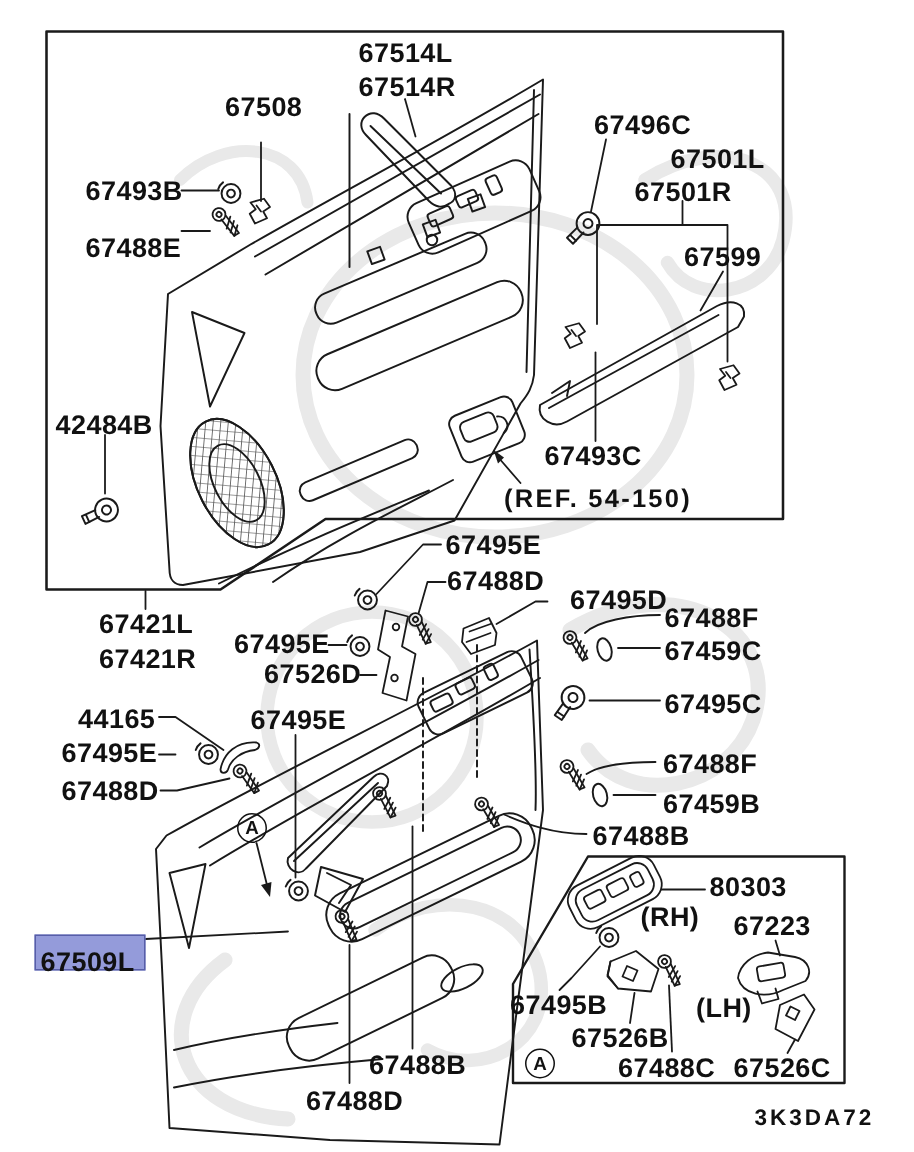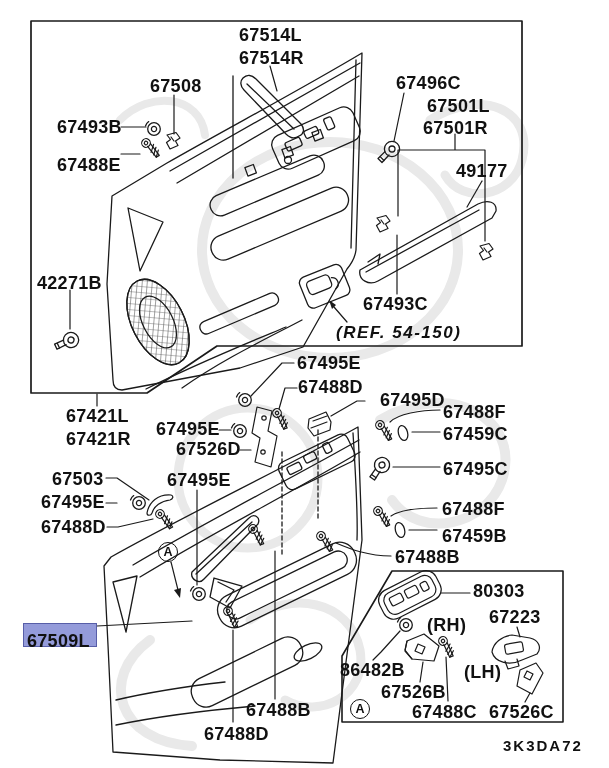--- a/index.html
+++ b/index.html
@@ -1,21 +1,21 @@
 <!DOCTYPE html>
 <html><head>
 <meta charset="utf-8">
 <style>
   html,body{margin:0;padding:0;background:#fff;}
   #stage{position:relative;width:609px;height:768px;background:#fff;overflow:hidden;
          font-family:"Liberation Sans",sans-serif;}
   #art{position:absolute;left:0;top:0;}
   .lbl{position:absolute;font:bold 18px "Liberation Sans",sans-serif;color:#111;
        white-space:nowrap;letter-spacing:.3px;line-height:1;}
-  .ref{font-size:17px;letter-spacing:1.5px;font-style:italic;}
+  .ref{font-size:17px;letter-spacing:1.5px;}
   .code{font-size:15px;letter-spacing:2px;}
   .amark{position:absolute;width:20px;height:20px;border:1.7px solid #111;border-radius:50%;
          display:flex;align-items:center;justify-content:center;
          font:bold 12.5px "Liberation Sans",sans-serif;color:#111;background:transparent;box-sizing:border-box;}
   .hl{position:absolute;left:23px;top:623px;width:74px;height:24px;
       background:#949bda;border:1.6px solid #575ea8;box-sizing:border-box;}
 </style>
 </head>
 <body>
 
@@ -268,56 +268,56 @@
     <path d="M420,682 L423,662"></path>
     <path d="M448,701 L446,657"></path>
     <path d="M525,702 L530,693"></path>
   </g>
 </svg>
 
   <div class="hl"></div>
 
   <div class="lbl" style="left:239px;top:26px">67514L</div>
   <div class="lbl" style="left:239px;top:49px">67514R</div>
-  <div class="lbl" style="left:150px;top:77px">67508</div>
+  <div class="lbl" style="left:150px;top:62px">67508</div>
   <div class="lbl" style="left:57px;top:118px">67493B</div>
   <div class="lbl" style="left:57px;top:156px">67488E</div>
   <div class="lbl" style="left:396px;top:74px">67496C</div>
-  <div class="lbl" style="left:427px;top:97px">67501L</div>
+  <div class="lbl" style="left:447px;top:97px">67501L</div>
   <div class="lbl" style="left:423px;top:119px">67501R</div>
-  <div class="lbl" style="left:456px;top:162px">49177</div>
-  <div class="lbl" style="left:37px;top:274px">42271B</div>
+  <div class="lbl" style="left:456px;top:162px">67599</div>
+  <div class="lbl" style="left:37px;top:274px">42484B</div>
   <div class="lbl" style="left:363px;top:295px">67493C</div>
   <div class="lbl ref" style="left:336px;top:324px">(REF. 54-150)</div>
   <div class="lbl" style="left:66px;top:407px">67421L</div>
   <div class="lbl" style="left:66px;top:430px">67421R</div>
 
   <div class="lbl" style="left:297px;top:354px">67495E</div>
   <div class="lbl" style="left:298px;top:378px">67488D</div>
   <div class="lbl" style="left:380px;top:391px">67495D</div>
   <div class="lbl" style="left:156px;top:420px">67495E</div>
   <div class="lbl" style="left:176px;top:440px">67526D</div>
   <div class="lbl" style="left:443px;top:403px">67488F</div>
   <div class="lbl" style="left:443px;top:425px">67459C</div>
   <div class="lbl" style="left:443px;top:460px">67495C</div>
   <div class="lbl" style="left:442px;top:500px">67488F</div>
   <div class="lbl" style="left:442px;top:527px">67459B</div>
   <div class="lbl" style="left:395px;top:548px">67488B</div>
-  <div class="lbl" style="left:52px;top:470px">67503</div>
+  <div class="lbl" style="left:52px;top:470px">44165</div>
   <div class="lbl" style="left:41px;top:493px">67495E</div>
   <div class="lbl" style="left:41px;top:518px">67488D</div>
   <div class="lbl" style="left:167px;top:471px">67495E</div>
   <div class="lbl" style="left:27px;top:632px">67509L</div>
   <div class="lbl" style="left:246px;top:701px">67488B</div>
   <div class="lbl" style="left:204px;top:725px">67488D</div>
 
   <div class="lbl" style="left:473px;top:582px">80303</div>
-  <div class="lbl" style="left:427px;top:616px">(RH)</div>
+  <div class="lbl" style="left:427px;top:602px">(RH)</div>
   <div class="lbl" style="left:489px;top:608px">67223</div>
-  <div class="lbl" style="left:340px;top:661px">86482B</div>
+  <div class="lbl" style="left:340px;top:661px">67495B</div>
   <div class="lbl" style="left:381px;top:683px">67526B</div>
   <div class="lbl" style="left:464px;top:663px">(LH)</div>
   <div class="lbl" style="left:412px;top:703px">67488C</div>
   <div class="lbl" style="left:489px;top:703px">67526C</div>
   <div class="lbl code" style="left:503px;top:738px">3K3DA72</div>
 
   <div class="amark" style="left:158px;top:542px">A</div>
   <div class="amark" style="left:350px;top:699px">A</div>
 
 </div>

